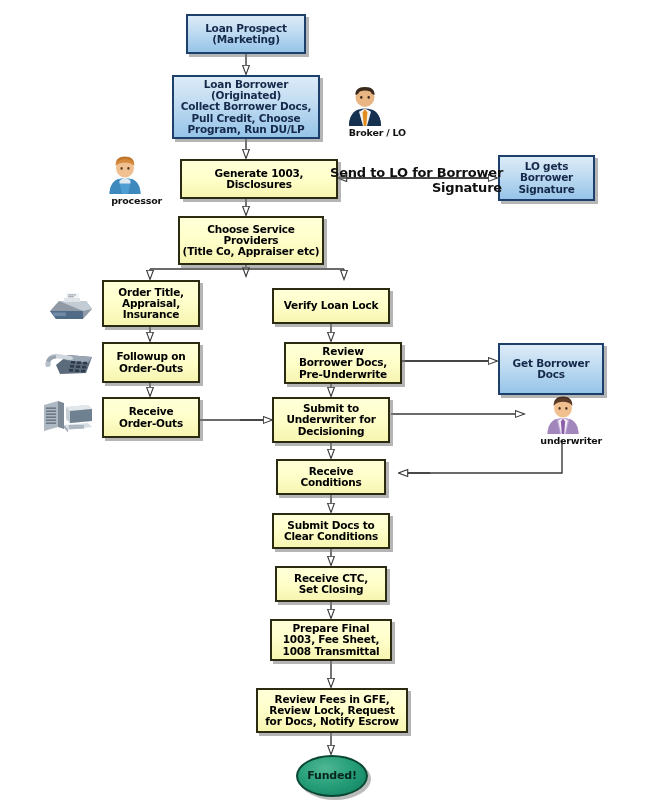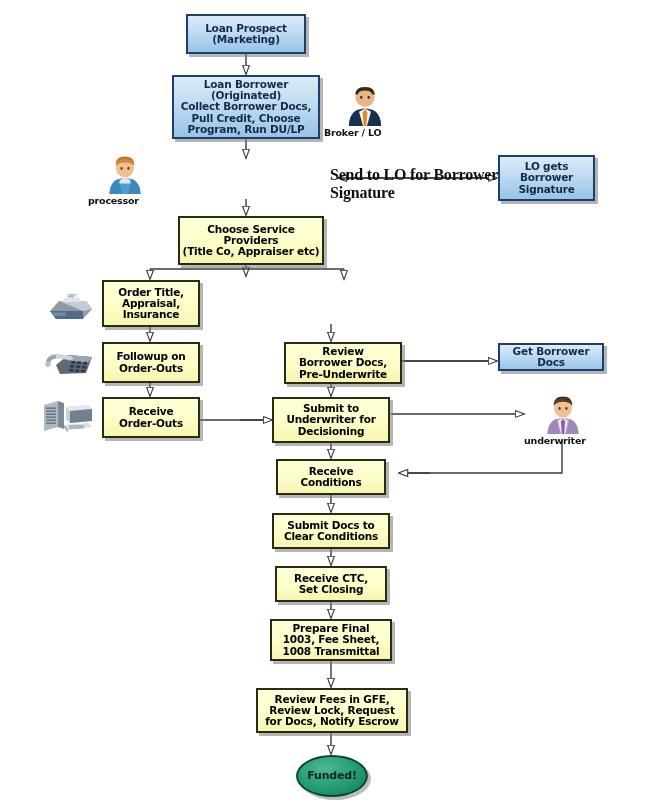--- a/index.html
+++ b/index.html
@@ -61,36 +61,35 @@
     border: 2px solid #0a4733;
     border-radius: 50%;
     color: #07251a;
     font-size: 11px;
     box-shadow: 3px 3px 0 rgba(120,120,120,0.5);
   }
 
   
   .edge-label {
     position: absolute;
-    font-size: 16px;
+    font-size: 13px;
     font-weight: bold;
     color: #101010;
-    text-align: left;
+    text-align: right;
     line-height: 1.15;
     letter-spacing: -0.2px;
     z-index: 6;
-    font-family: Liberation Serif, serif;
   }
   .edge-label span { display: block; white-space: nowrap; }
 
   
   .actor {
     position: absolute;
     z-index: 6;
-    text-align: left;
+    text-align: right;
   }
   .actor .cap {
     font-size: 9.5px;
     font-weight: bold;
     color: #111;
     margin-top: 1px;
     white-space: nowrap;
     letter-spacing: -0.2px;
   }
   .actor svg { display: block; margin: 0 auto; }
@@ -161,20 +160,26 @@
   <div class="node blue" style="left:172px; top:75px; width:148px; height:64px;">
     <div class="lines">
       <span>Loan Borrower</span>
       <span>(Originated)</span>
       <span>Collect Borrower Docs,</span>
       <span>Pull Credit, Choose</span>
       <span>Program, Run DU/LP</span>
     </div>
   </div>
 
+  <div class="node yellow" style="left:180px; top:159px; width:158px; height:40px;">
+    <div class="lines">
+      <span>Generate 1003,</span>
+      <span>Disclosures</span>
+    </div>
+  </div>
 
   <div class="node blue" style="left:498px; top:155px; width:97px; height:46px;">
     <div class="lines">
       <span>LO gets</span>
       <span>Borrower</span>
       <span>Signature</span>
     </div>
   </div>
 
   <div class="edge-label" style="left:330px; top:166px; width:172px;">
@@ -191,37 +196,42 @@
   </div>
 
   <div class="node yellow" style="left:102px; top:280px; width:98px; height:47px;">
     <div class="lines">
       <span>Order Title,</span>
       <span>Appraisal,</span>
       <span>Insurance</span>
     </div>
   </div>
 
+  <div class="node yellow" style="left:272px; top:288px; width:118px; height:36px;">
+    <div class="lines">
+      <span>Verify Loan Lock</span>
+    </div>
+  </div>
 
   <div class="node yellow" style="left:102px; top:342px; width:98px; height:41px;">
     <div class="lines">
       <span>Followup on</span>
       <span>Order-Outs</span>
     </div>
   </div>
 
   <div class="node yellow" style="left:284px; top:342px; width:118px; height:42px;">
     <div class="lines">
       <span>Review</span>
       <span>Borrower Docs,</span>
       <span>Pre-Underwrite</span>
     </div>
   </div>
 
-  <div class="node blue" style="left:498px; top:343px; width:106px; height:28px;">
+  <div class="node blue" style="left:498px; top:343px; width:106px; height:52px;">
     <div class="lines">
       <span>Get Borrower</span>
       <span>Docs</span>
     </div>
   </div>
 
   <div class="node yellow" style="left:102px; top:397px; width:98px; height:41px;">
     <div class="lines">
       <span>Receive</span>
       <span>Order-Outs</span>

